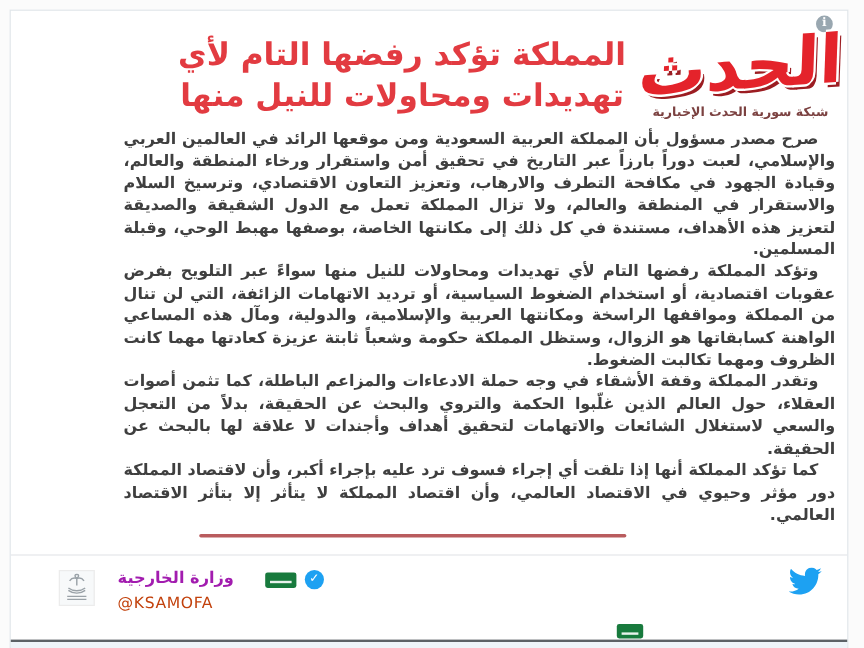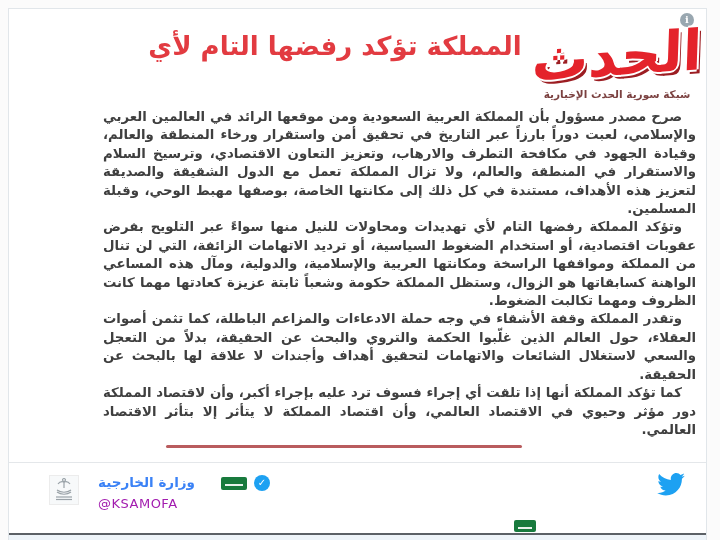--- a/index.html
+++ b/index.html
@@ -40,30 +40,30 @@
 
   
   .footer-divider { position:absolute; top:453px; left:0; width:100%; height:0;
                     border-top:1px solid #e4e7ea; }
   .avatar { position:absolute; top:466px; left:40px; width:30px; height:30px;
             background:#f7f9fa; border:1px solid #ececec; display:flex;
             align-items:center; justify-content:center; cursor:pointer; }
   .avatar svg { width:22px; height:24px; }
 
   .acct-name { position:absolute; top:465px; left:89px; direction:rtl;
-               font-size:13.5px; font-weight:bold; color:#3b82f6; cursor:pointer; }
+               font-size:13.5px; font-weight:bold; color:#a21caf; cursor:pointer; }
   .flag-badge { position:absolute; width:26px; height:13px; background:#187a3d;
                 border-radius:2px; }
   .flag-badge::after { content:""; position:absolute; left:4px; right:4px; top:7px;
                        height:1.5px; background:#ffffff; opacity:.9; }
   .flag-badge.b1 { top:468px; left:212px; }
   .verified { position:absolute; top:466px; left:245px; width:16px; height:16px;
               border-radius:50%; background:#1da1f2; color:#fff; font-size:10px;
               line-height:16px; text-align:center; font-weight:bold; }
-  .handle { position:absolute; top:487px; left:89px; font-size:13px; color:#a21caf;
+  .handle { position:absolute; top:487px; left:89px; font-size:13px; color:#c2410c;
             cursor:pointer; letter-spacing:.5px; }
 
   .bird { position:absolute; top:464px; left:648px; width:28px; height:23px; cursor:pointer; }
   .bird svg { width:28px; height:23px; fill:#1da1f2; }
   .country-text { position:absolute; top:530px; left:531px; direction:rtl;
                   font-size:11px; color:#474747; white-space:nowrap; }
   .flag-badge.b2 { top:511px; left:505px; width:22px; height:12px; }
 
   .bottom-line { position:absolute; top:524px; left:0; width:100%; height:2px;
                  background:#5c6166; }
@@ -72,20 +72,21 @@
 </style>
 </head>
 <body>
 
 <div class="card">
 
   <div class="info-btn">i</div>
 
   <div class="headline">
     <div>المملكة تؤكد رفضها التام لأي</div>
+    <div>تهديدات ومحاولات للنيل منها</div>
   </div>
 
   <div class="logo">
     <span class="logo-word">الحدث</span>
     <span class="logo-caption">شبكة سورية الحدث الإخبارية</span>
   </div>
 
   <div class="article">
     <p>صرح مصدر مسؤول بأن المملكة العربية السعودية ومن موقعها الرائد في العالمين العربي والإسلامي، لعبت دوراً بارزاً عبر التاريخ في تحقيق أمن واستقرار ورخاء المنطقة والعالم، وقيادة الجهود في مكافحة التطرف والارهاب، وتعزيز التعاون الاقتصادي، وترسيخ السلام والاستقرار في المنطقة والعالم، ولا تزال المملكة تعمل مع الدول الشقيقة والصديقة لتعزيز هذه الأهداف، مستندة في كل ذلك إلى مكانتها الخاصة، بوصفها مهبط الوحي، وقبلة المسلمين.</p>
     <p>وتؤكد المملكة رفضها التام لأي تهديدات ومحاولات للنيل منها سواءً عبر التلويح بفرض عقوبات اقتصادية، أو استخدام الضغوط السياسية، أو ترديد الاتهامات الزائفة، التي لن تنال من المملكة ومواقفها الراسخة ومكانتها العربية والإسلامية، والدولية، ومآل هذه المساعي الواهنة كسابقاتها هو الزوال، وستظل المملكة حكومة وشعباً ثابتة عزيزة كعادتها مهما كانت الظروف ومهما تكالبت الضغوط.</p>

